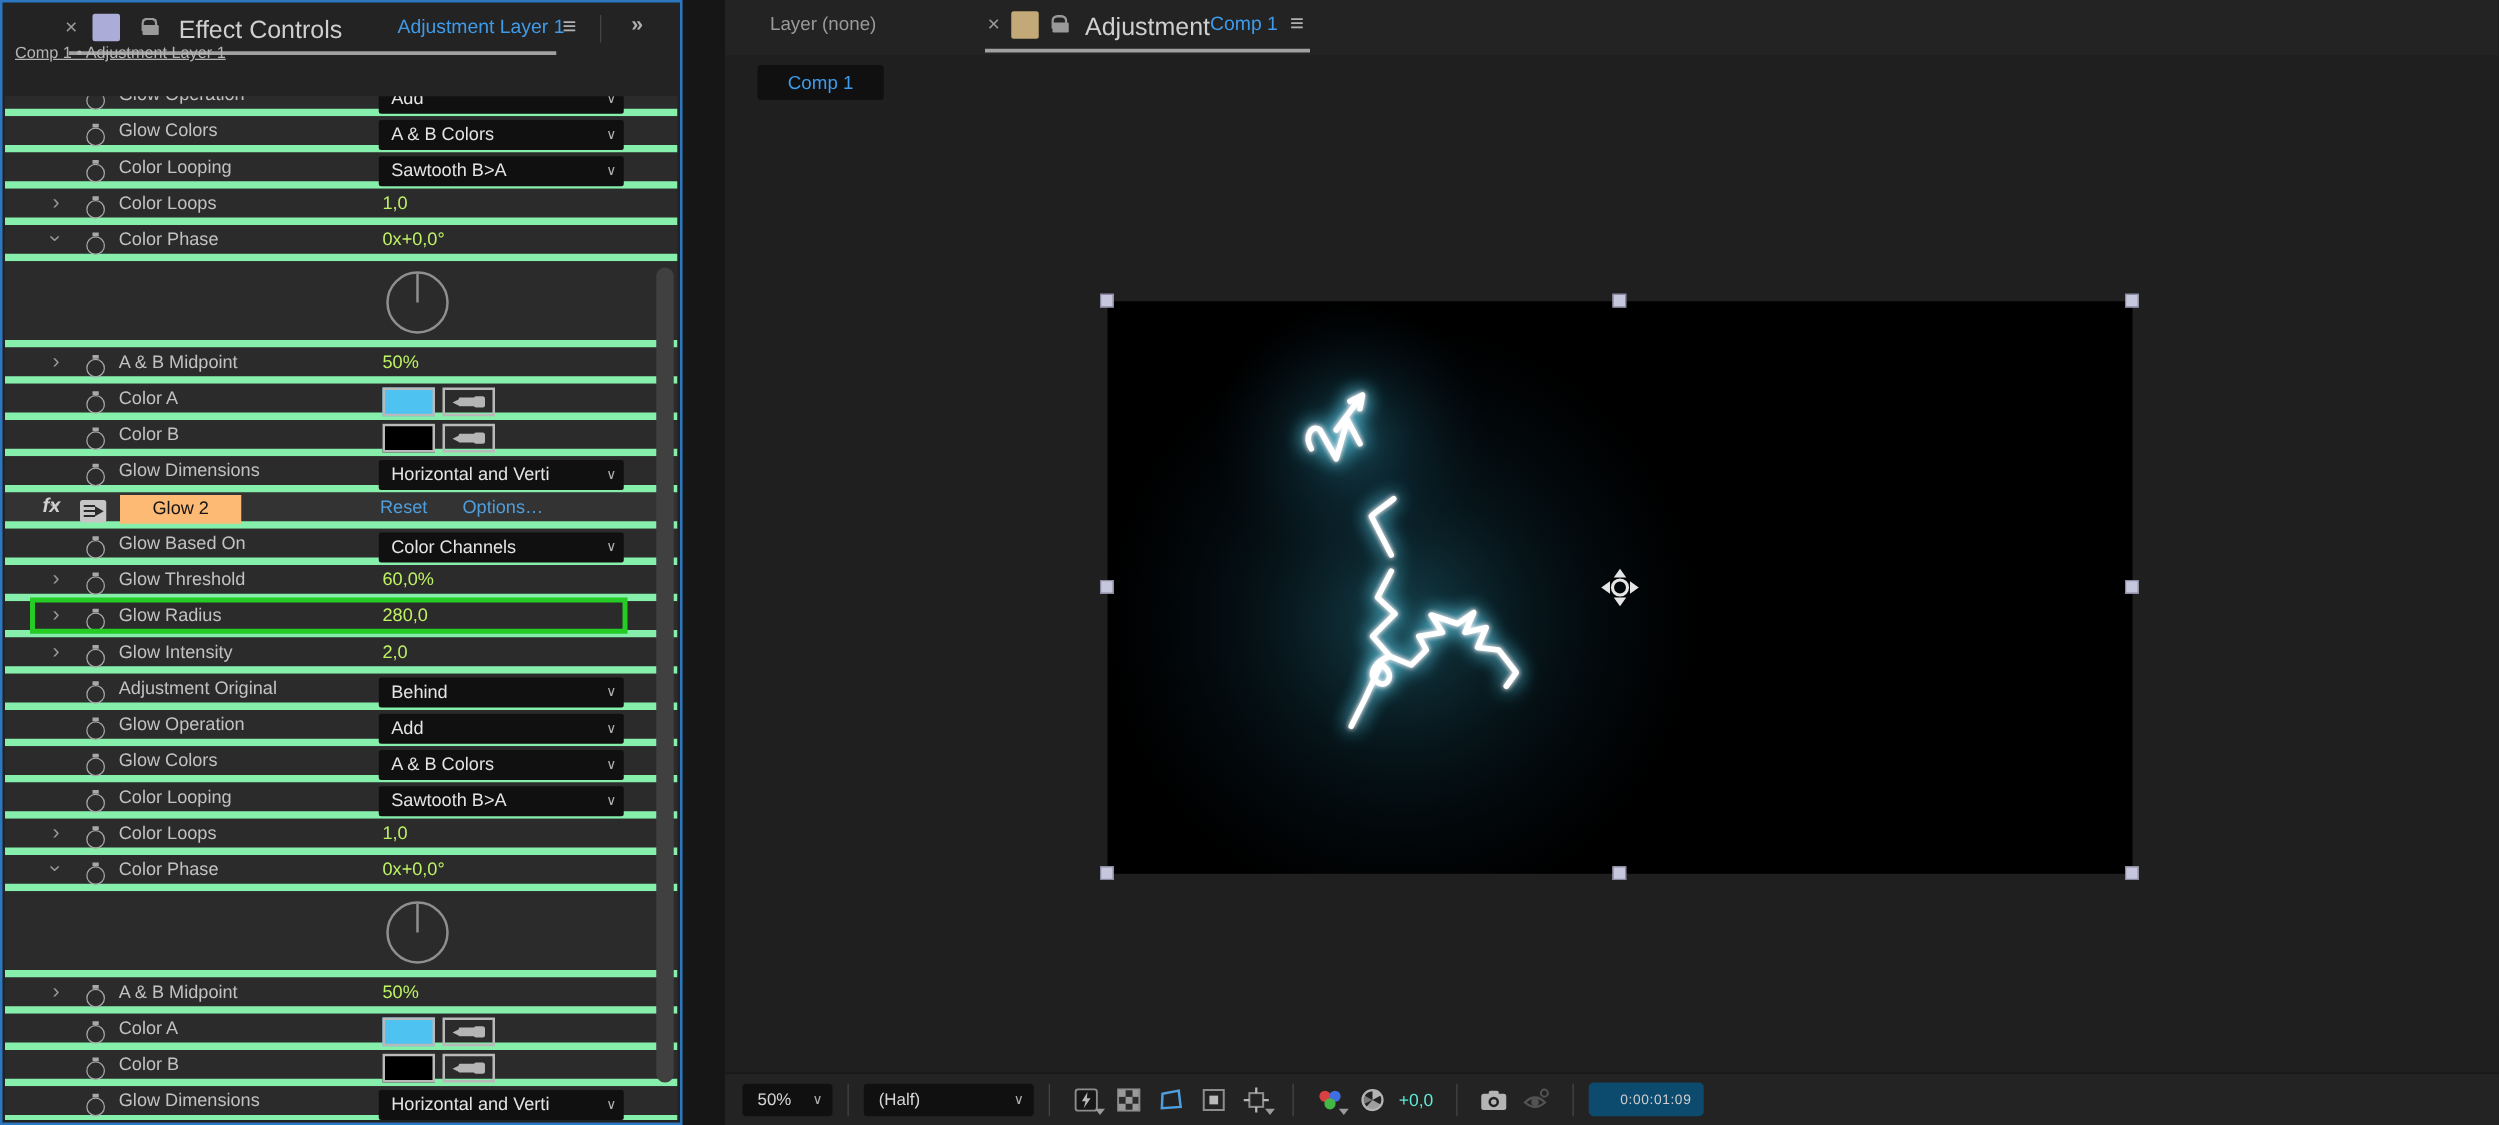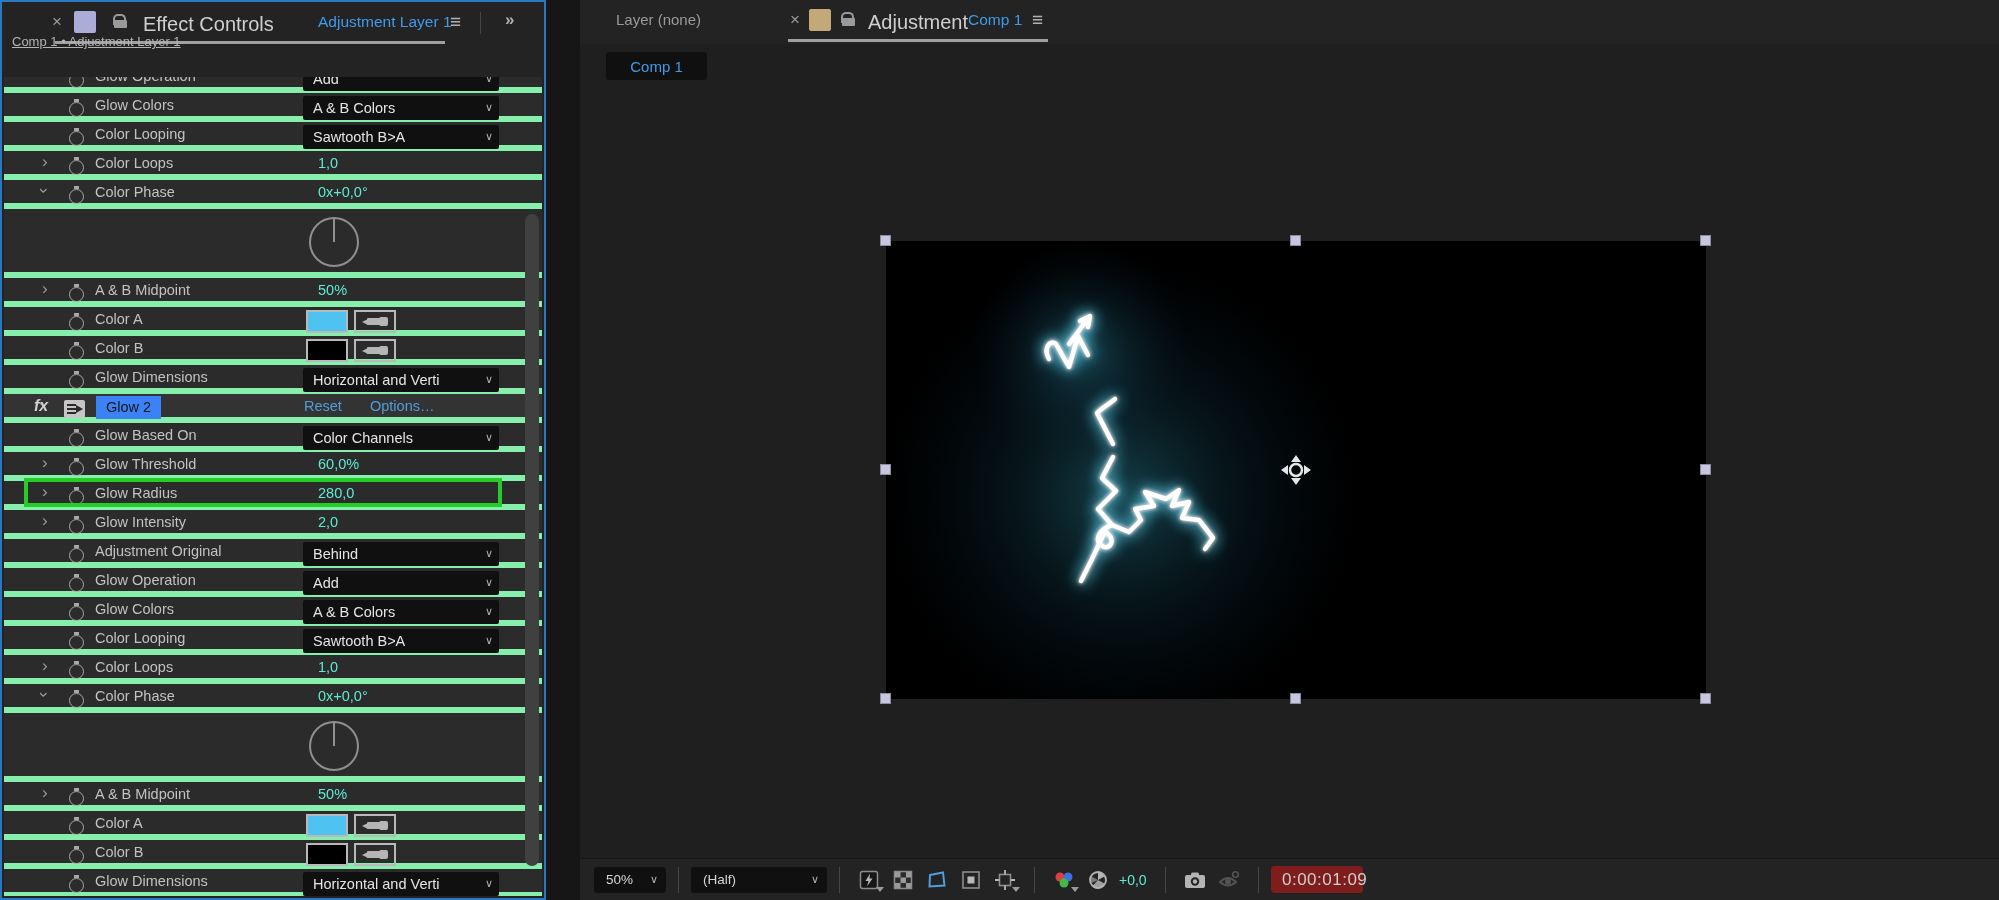--- a/index.html
+++ b/index.html
@@ -33,22 +33,22 @@
   .ec-row.fx-row { background:#333333; }
   .tw { position:absolute; left:38px; top:50%; transform:translateY(-58%); color:#9a9a9a;
     font-size:17px; line-height:1; }
   .tw.open { transform:translateY(-58%) rotate(90deg); }
   .sw { position:absolute; left:64px; top:6px; width:16px; height:17px; }
   .sw::before { content:''; position:absolute; top:0; left:5.5px; width:5px; height:3px; background:#a8a8a8; }
   .sw::after { content:''; position:absolute; top:3px; left:1px; width:13px; height:13px;
     border:1.5px solid #a8a8a8; border-radius:50%; }
   .lb { position:absolute; left:91px; top:50%; transform:translateY(-50%);
     color:#c2c2c2; font-size:14.5px; white-space:nowrap; }
-  .num { position:absolute; left:314px; top:50%; transform:translateY(-50%);
-    color:#5eead4; font-size:14.5px; }
+  .num { position:absolute; left:302px; top:50%; transform:translateY(-50%);
+    color:#bef264; font-size:14.5px; }
   .dd { position:absolute; left:299px; top:2.5px; width:196px; height:24px; background:#101010;
     border-radius:2px; display:flex; align-items:center; overflow:hidden; }
   .ddt { color:#e4e4e4; font-size:14.5px; padding-left:10px; white-space:nowrap; overflow:hidden;
     flex:1; }
   .ddc { color:#b0b0b0; font-size:11px; padding:0 6px 0 2px; }
   .cswatch { position:absolute; left:302px; top:3px; width:42px; height:23px;
     border:2px solid #b9b9b9; }
   .dropbox { position:absolute; left:350px; top:3px; width:42px; height:23px;
     border:2px solid #b9b9b9; display:flex; align-items:center; justify-content:center; }
   .dropper { position:relative; width:26px; height:9px; }
@@ -67,21 +67,21 @@
     margin-left:-1.25px; background:#8f8f8f; }
   .fxg { position:absolute; left:30px; top:50%; transform:translateY(-52%);
     color:#d0d0d0; font-size:16px; font-style:italic; font-weight:bold; }
   .fxbadge { position:absolute; left:60px; top:6px; width:21px; height:18px; background:#c6c6c6;
     border-radius:2px; }
   .fxbadge::before { content:''; position:absolute; left:3px; top:4px; width:9px; height:10px;
     background:repeating-linear-gradient(#2b2b2b 0 2px, #c6c6c6 2px 4px); }
   .fxbadge::after { content:''; position:absolute; right:2px; top:5px; width:0; height:0;
     border-left:7px solid #2b2b2b; border-top:4px solid transparent; border-bottom:4px solid transparent; }
   .fxname { position:absolute; left:92px; top:2px; height:23px; line-height:23px;
-    background:#3b82f6; color:#141414; font-size:14.5px; padding:0 10px; }
+    background:#fdba74; color:#141414; font-size:14.5px; padding:0 26px; }
   .lnk { position:absolute; top:50%; transform:translateY(-50%); color:#4f9edd; font-size:14.5px;text-align:center; }
   #ec-scrollbar { position:absolute; right:5px; top:212px; width:14px; height:652px;
     background:#404040; border-radius:7px; z-index:8; }
 
   
   #viewer-panel { position:absolute; left:580px; top:0; right:0; height:900px; background:#232323; }
   #viewer-area { position:absolute; left:0; right:0; top:44px; bottom:42px; background:#1f1f1f; }
   #comp-tab-box { position:absolute; left:26px; top:8px; width:101px; height:28px;
     background:#101010; border-radius:3px; color:#3f9bea; font-size:15px;
     display:flex; align-items:center; justify-content:center; }
@@ -97,22 +97,22 @@
     color:#d6d6d6; font-size:13.5px; }
   .tb-dd .txt { padding-left:12px; }
   .tb-dd .ddc { font-size:11px; padding:0 8px; margin-left:auto; }
   .tb-sep { width:1px; height:26px; background:#454545; margin:0 12px; }
   .tb-icon { width:26px; height:26px; display:flex; align-items:center; justify-content:center;
     position:relative; margin:0 4px; }
   .sub-arrow { position:absolute; right:-2px; bottom:1px; width:0; height:0;
     border-left:4px solid transparent; border-right:4px solid transparent;
     border-top:5px solid #9a9a9a; }
   #exposure-value { color:#5eead4; font-size:14px; margin:0 6px 0 4px; }
-  #timecode-box { width:92px; height:27px; background:#7f1d1d; border-radius:4px;
-    color:#cfcfcf; font-size:17px; letter-spacing:0.5px; display:flex; align-items:center;
+  #timecode-box { width:92px; height:27px; background:#0c4a6e; border-radius:4px;
+    color:#cfcfcf; font-size:11px; letter-spacing:0.5px; display:flex; align-items:center;
     justify-content:center;padding-left:16px; }
 </style>
 </head>
 <body>
 
 <div id="ec-panel">
   <div id="ec-tabbar">
     <span class="abs close-x" style="left:50px;top:10px;">×</span>
     <span class="abs tab-swatch" style="left:72px;top:9px;background:#acacd8;"></span>
     <span class="abs lock" style="left:112px;top:12px;"></span>

